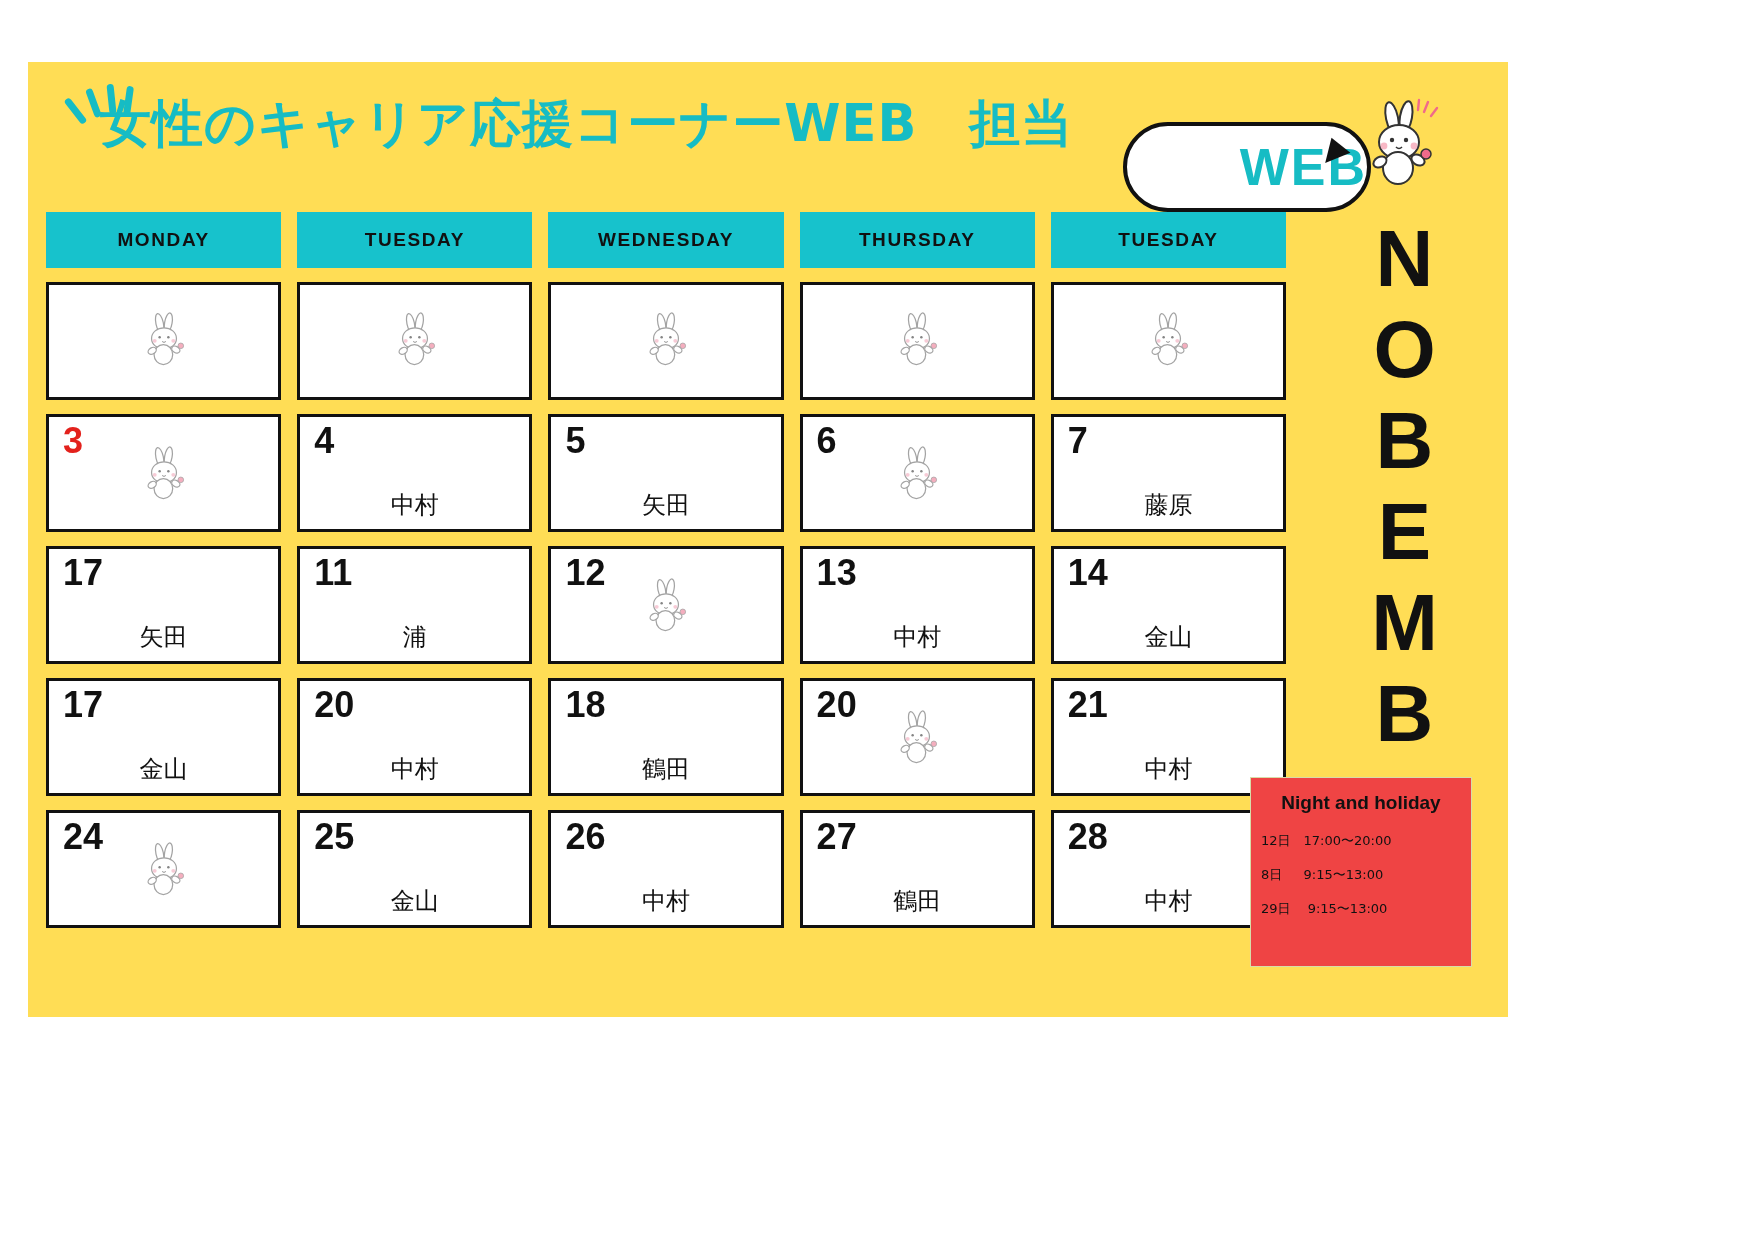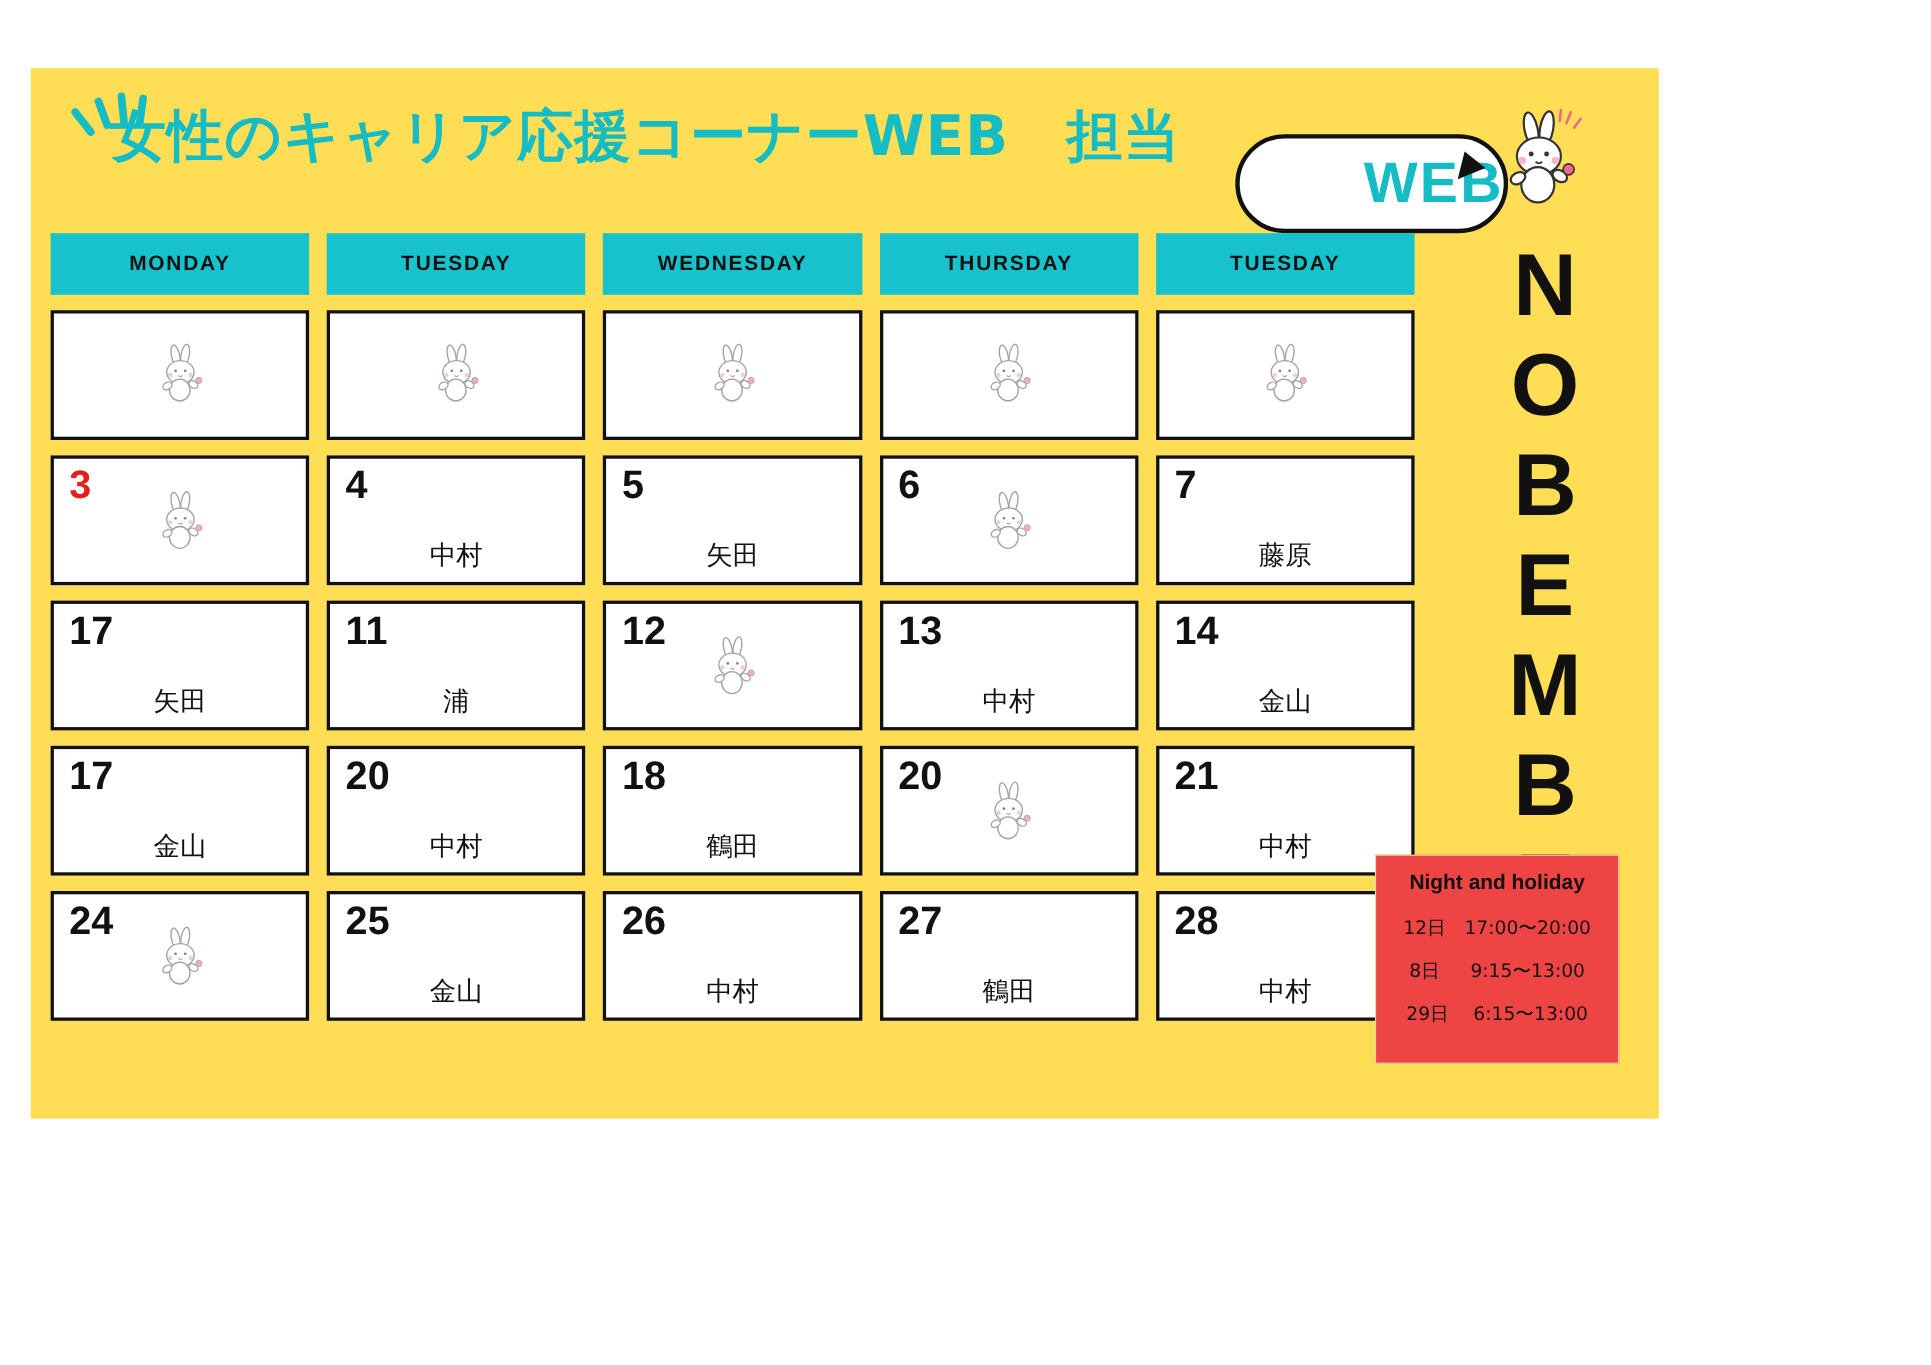--- a/index.html
+++ b/index.html
@@ -108,21 +108,20 @@
   .grid {
     position: absolute;
     left: 18px;
     top: 150px;
     width: 1240px;
   }
   .row {
     display: flex;
     gap: 16px;
     margin-bottom: 14px;
-    justify-content: flex-end;
   }
   .dow {
     flex: 1 1 0;
     height: 56px;
     background: #17c2cc;
     display: flex;
     align-items: center;
     justify-content: center;
     font-size: 19px;
     font-weight: bold;
@@ -201,22 +200,22 @@
     padding: 14px 10px 10px;
   }
   .nightbox .nb-title {
     text-align: center;
     font-size: 19px;
     font-weight: bold;
     color: #111111;
     margin-bottom: 18px;
   }
   .nightbox .nb-line {
-    text-align: center;
-    font-size: 17px;
+    text-align: left;
+    font-size: 13px;
     color: #111111;
     margin-bottom: 16px;
     font-family: "DejaVu Sans", "Liberation Sans", sans-serif;
     white-space: pre;
   }
 </style>
 </head>
 <body>
 
 <div class="poster">
@@ -526,16 +525,16 @@
         </div>
       </div>
   </div>
 
   <div class="month">NOBEMBER</div>
 
   <div class="nightbox">
     <div class="nb-title">Night and holiday</div>
     <div class="nb-line">12日　17:00〜20:00</div>
     <div class="nb-line">8日　  9:15〜13:00</div>
-    <div class="nb-line">29日　 6:15〜13:00</div>
+    <div class="nb-line">29日　 9:15〜13:00</div>
   </div>
 
 </div>
 
 </body></html>

